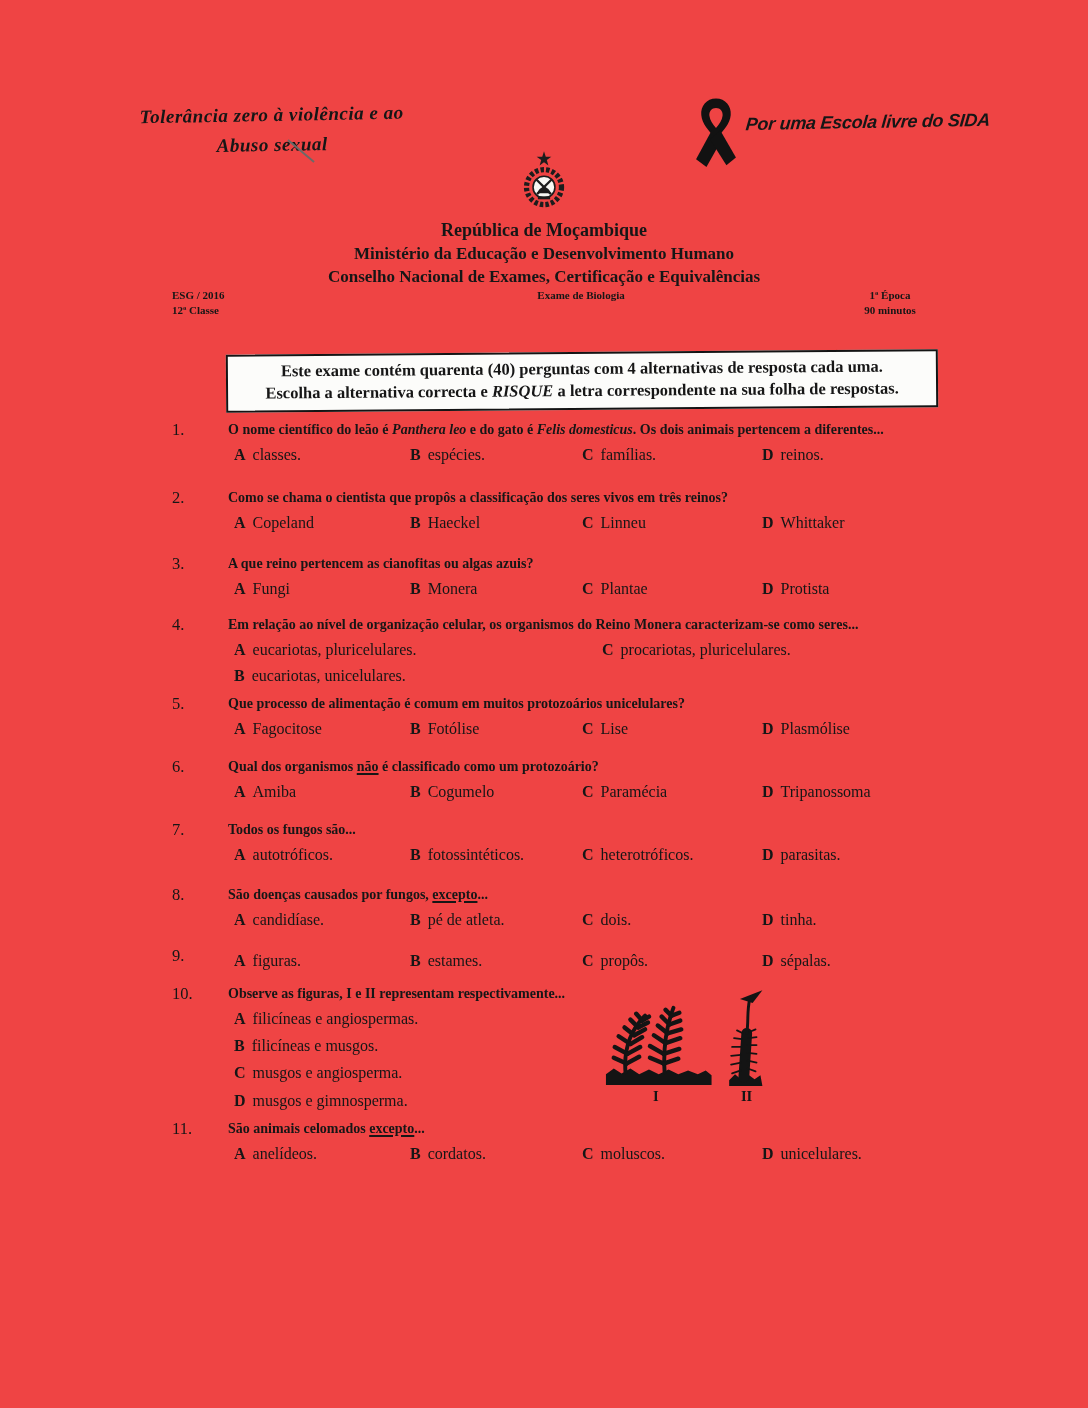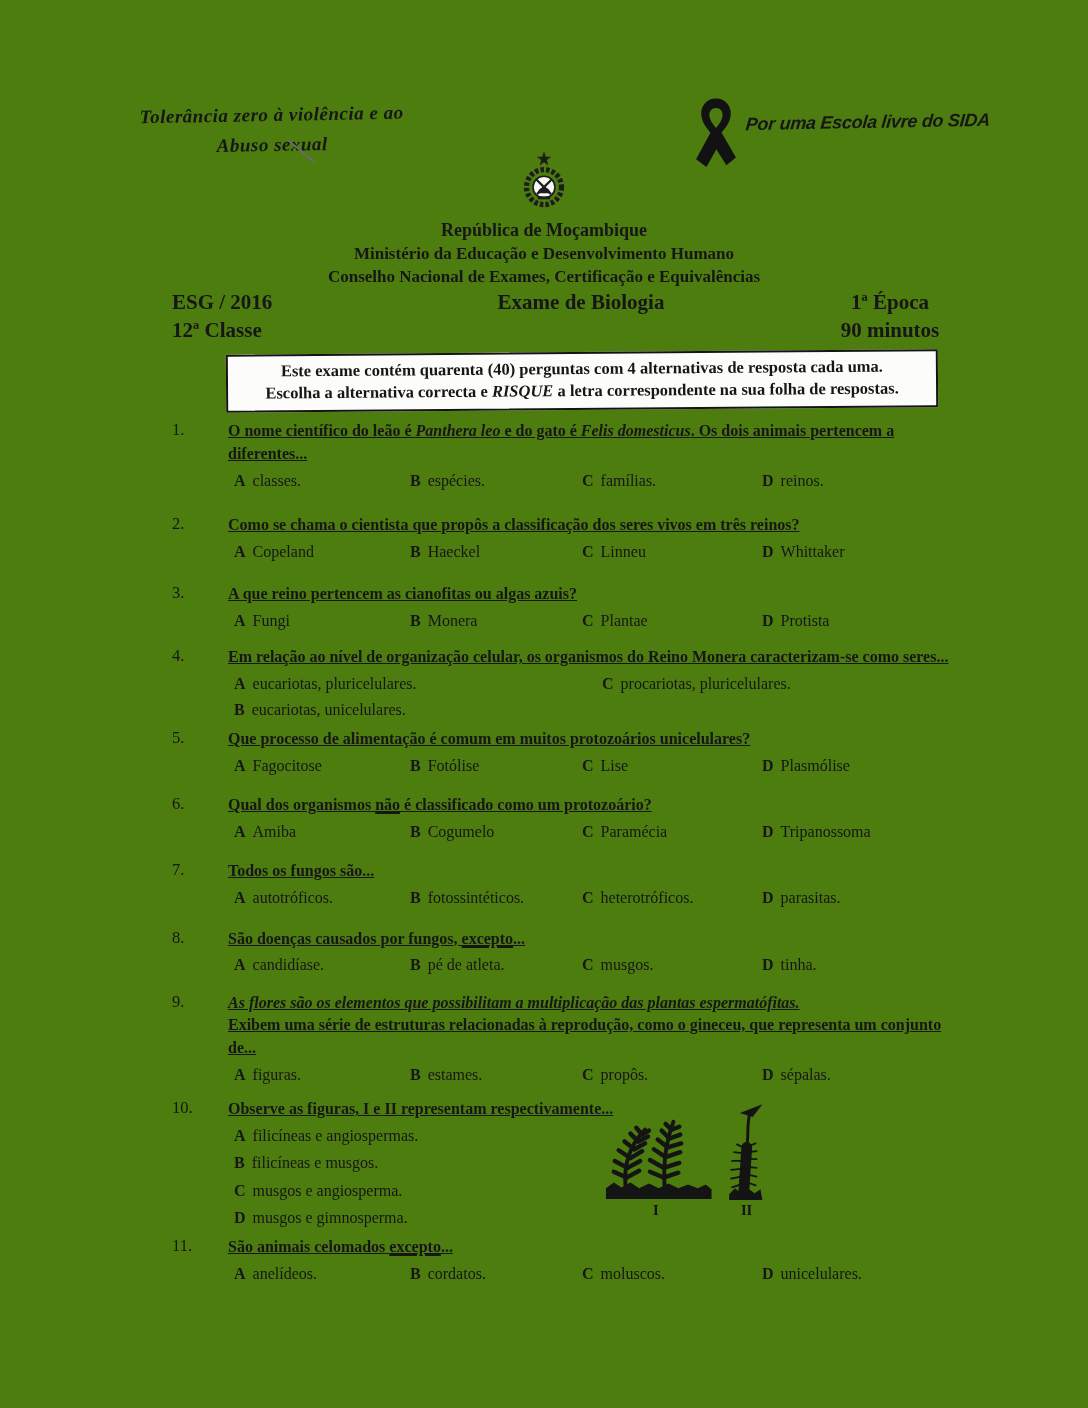--- a/index.html
+++ b/index.html
@@ -1,20 +1,20 @@
 <!DOCTYPE html>
 <html><head>
 <meta charset="utf-8">
 <style>
   html,body{margin:0;padding:0;background:#e8e8e6;}
   .page{
     position:relative;
     width:1088px;height:1408px;
     margin:0 auto;
-    background:#4d7c0f;
+    background:#ef4444;
     color:#161616;
     font-family:"Liberation Serif","DejaVu Serif",serif;
     overflow:hidden;
   }
   
   .slogan{
     position:absolute;left:140px;top:104px;
     font-style:italic;font-weight:bold;
     font-size:19px;letter-spacing:0.5px;
     transform:rotate(-1deg);
@@ -31,41 +31,41 @@
     white-space:nowrap;
   }
   
   .center-head{position:absolute;top:150px;left:0;width:100%;text-align:center;}
   .center-head .org1{font-weight:bold;font-size:18px;margin-top:4px;}
   .center-head .org2,.center-head .org3{font-weight:bold;font-size:17px;margin-top:3px;}
   .scan-artifact{position:absolute;left:284px;top:150px;width:34px;height:2px;background:#6a6a68;transform:rotate(40deg);}
   
   .exam-row{
     position:absolute;top:288px;left:172px;right:138px;
-    display:flex;font-weight:bold;font-size:21px;line-height:1.35;
+    display:flex;font-weight:bold;font-size:11px;line-height:1.35;
   }
   .exam-row .left{width:160px;flex:none;}
   .exam-row .title{flex:1;text-align:center;}
   .exam-row .right{width:120px;flex:none;text-align:center;}
   
   .ibox{
     position:absolute;top:352px;left:226px;width:692px;
     border:2px solid #141414;
     text-align:center;font-weight:bold;font-size:16.5px;
     padding:4px 8px 5px;line-height:1.35;
     transform:rotate(-0.45deg);
     background:#fcfcfa;
   }
   .ibox .iti{font-style:italic;}
   
   .questions{position:absolute;top:420px;left:172px;right:130px;}
   .q{display:flex;}
   .qn{width:56px;flex:none;font-size:16.5px;}
   .qb{flex:1;position:relative;}
-  .qt{font-weight:bold;font-size:16px;line-height:1.43;text-decoration:underline;}
+  .qt{font-weight:bold;font-size:14px;line-height:1.43;}
   .qt .it{font-style:italic;}
   .qt .un{text-decoration:underline;text-decoration-thickness:2px;text-underline-offset:2px;}
   .qt .itline{font-style:italic;display:block;}
   .opts{margin-top:3px;padding-left:6px;font-size:16px;line-height:1.45;}
   .opt{white-space:nowrap;}
   .olet{font-weight:bold;margin-right:7px;}
   .opts-row{display:grid;grid-template-columns:176px 172px 180px auto;}
   .opts-2col{display:grid;grid-template-columns:368px auto;row-gap:3px;}
   .opts-stack .opt{display:block;margin-bottom:4px;}
   .q10-fig{position:absolute;right:178px;top:2px;}
@@ -216,33 +216,29 @@
       </div>
     </div>
 
     <div class="q" style="margin-bottom:15px">
       <div class="qn">8.</div>
       <div class="qb">
         <div class="qt"><span>São doenças causados por fungos, </span><span class="un">excepto</span><span>...</span></div>
         <div class="opts opts-row">
           <span class="opt"><span class="olet">A</span><span>candidíase.</span></span>
           <span class="opt"><span class="olet">B</span><span>pé de atleta.</span></span>
-          <span class="opt"><span class="olet">C</span><span>musgos.</span></span>
+          <span class="opt"><span class="olet">C</span><span>dois.</span></span>
           <span class="opt"><span class="olet">D</span><span>tinha.</span></span>
         </div>
       </div>
     </div>
 
     <div class="q" style="margin-bottom:12px">
       <div class="qn">9.</div>
       <div class="qb">
-        <div class="qt">
-          <span class="itline">As flores são os elementos que possibilitam a multiplicação das plantas espermatófitas.</span>
-          <span>Exibem uma série de estruturas relacionadas à reprodução, como o gineceu, que representa um conjunto de...</span>
-        </div>
         <div class="opts opts-row">
           <span class="opt"><span class="olet">A</span><span>figuras.</span></span>
           <span class="opt"><span class="olet">B</span><span>estames.</span></span>
           <span class="opt"><span class="olet">C</span><span>propôs.</span></span>
           <span class="opt"><span class="olet">D</span><span>sépalas.</span></span>
         </div>
       </div>
     </div>
 
     <div class="q" style="margin-bottom:3px">

